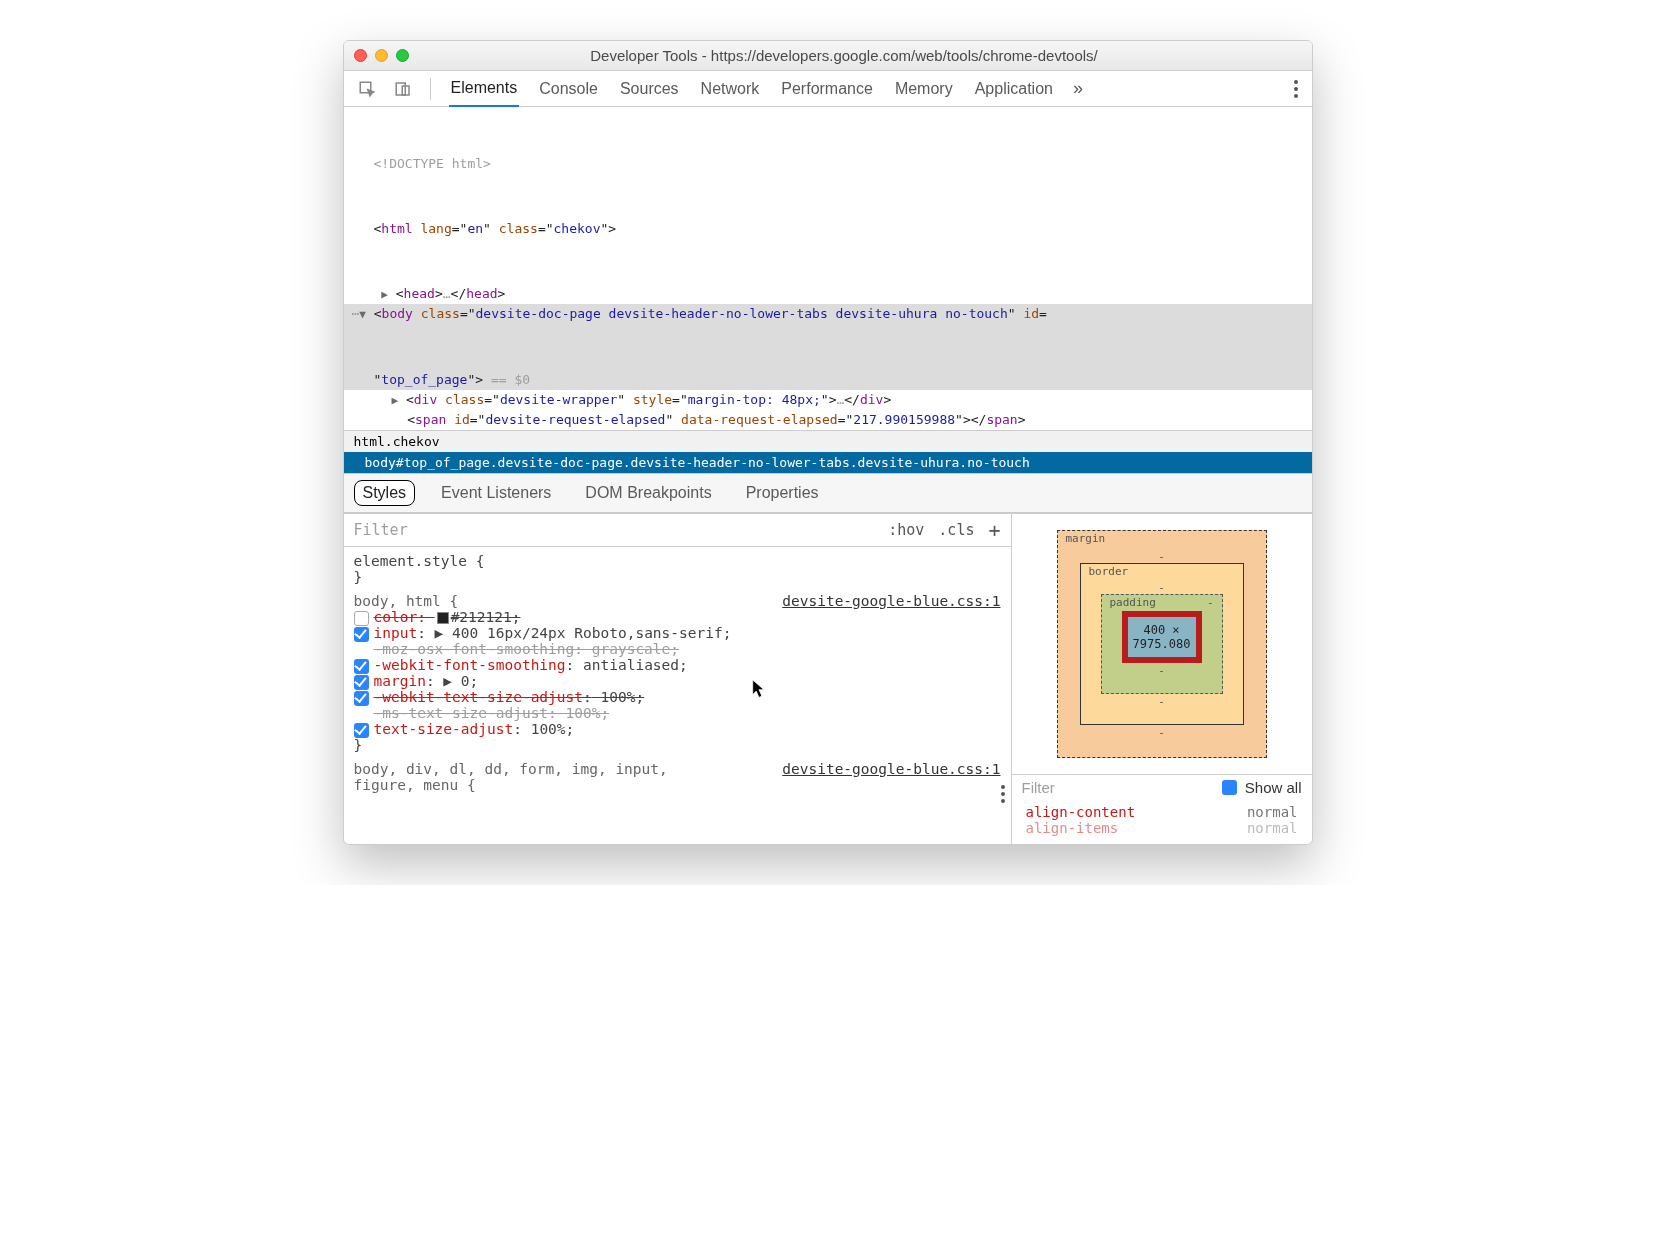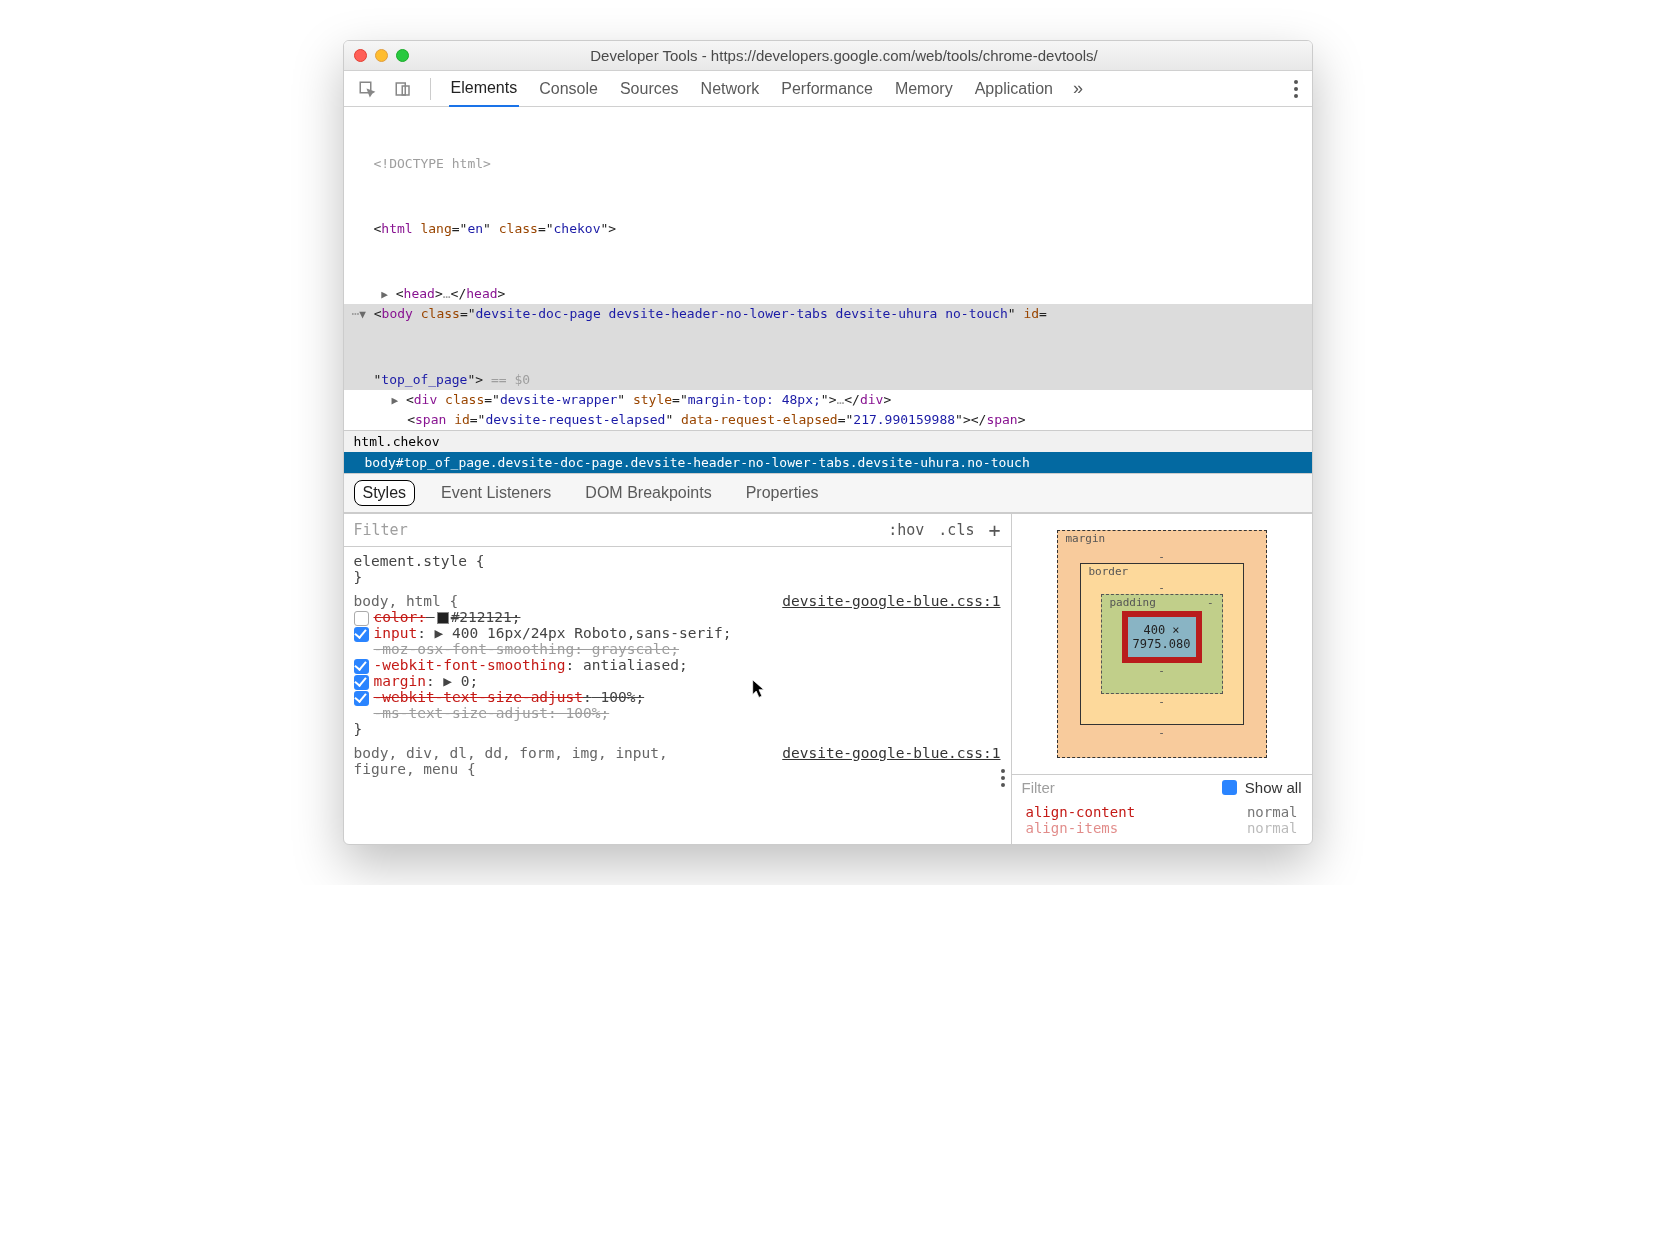--- a/index.html
+++ b/index.html
@@ -224,20 +224,21 @@
             <span class="sellabel">body, html {</span>
             <span class="srclink">devsite-google-blue.css:1</span>
           </div>
           <div class="decl"><span class="chk empty"></span><span class="pname strike">color:</span><span class="strike"> <span class="swatch"></span><span>#212121;</span></span></div>
           <div class="decl"><span class="chk"></span><span class="pname">input</span><span>: ▶ 400 16px/24px Roboto,sans-serif;</span></div>
           <div class="decl" style="padding-left:20px;"><span class="fadestrike">-moz-osx-font-smoothing: grayscale;</span></div>
           <div class="decl"><span class="chk"></span><span class="pname">-webkit-font-smoothing</span>:<span> antialiased;</span></div>
           <div class="decl"><span class="chk"></span><span class="pname">margin</span><span>: ▶ 0;</span></div>
           <div class="decl"><span class="chk"></span><span class="pname strike">-webkit-text-size-adjust</span><span class="strike">:<span> 100%;</span></span></div>
           <div class="decl" style="padding-left:20px;"><span class="fadestrike">-ms-text-size-adjust: 100%;</span></div>
+          <div class="decl"><span class="chk"></span><span class="pname">text-size-adjust</span>:<span> 100%;</span></div>
           <div>}</div>
           <div class="vdots tiny-dots">
               <span></span>
             </div>
         </div>
 
         <div class="rule">
           <div class="selline">
             <span class="sellabel">body, div, dl, dd, form, img, input,</span>
             <span class="srclink">devsite-google-blue.css:1</span>

